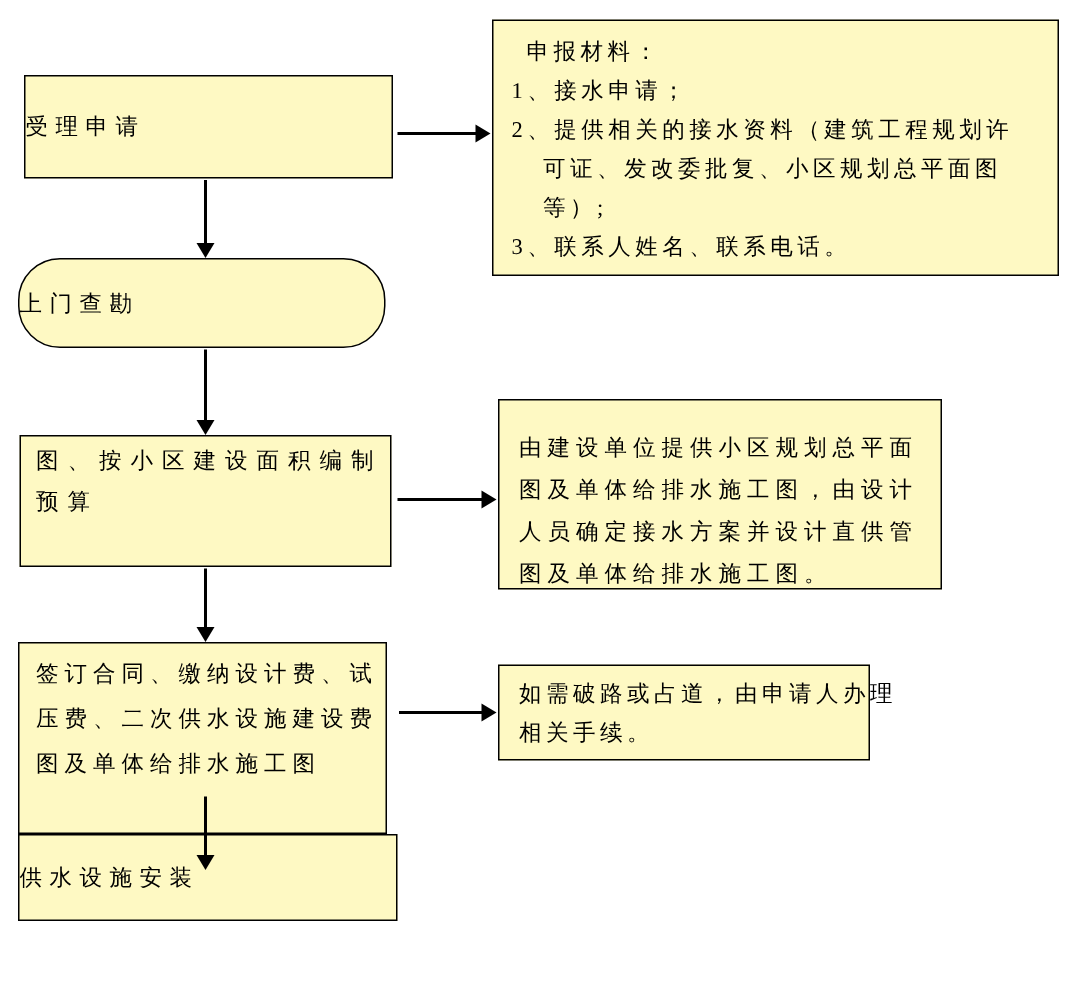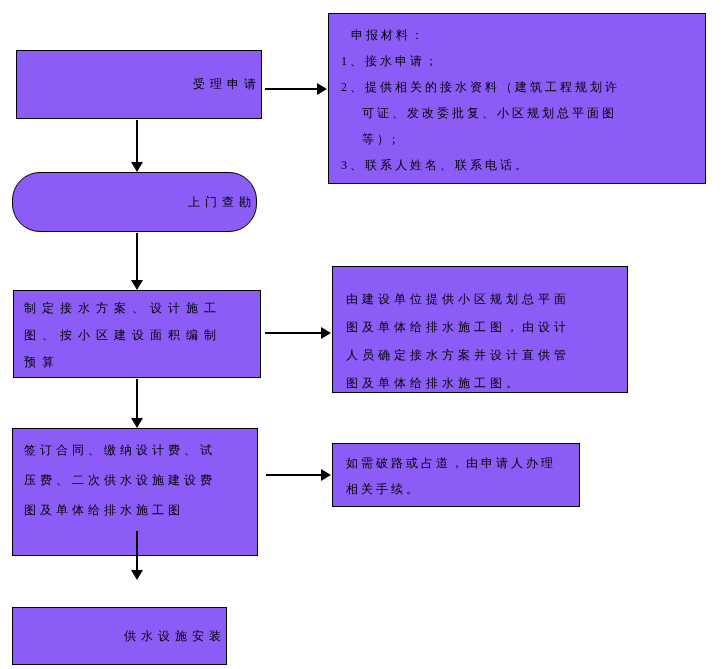--- a/index.html
+++ b/index.html
@@ -12,40 +12,40 @@
     width: 723px;
     height: 669px;
     background: #ffffff;
     font-family: "Liberation Serif", "DejaVu Serif", serif;
     color: #000000;
     overflow: hidden;
   }
   .box {
     position: absolute;
     border: 1px solid #000000;
-    background: #8b5cf6;
+    background: #fef9c3;
     box-sizing: border-box;
-    font-size: 12px;
+    font-size: 15px;
   }
   .center {
     display: flex;
     align-items: center;
-    justify-content: flex-end;
+    justify-content: flex-start;
     letter-spacing: 5px;
   }
   .ln { white-space: nowrap; }
 
   
   #step1 { left: 16px;  top: 50px;  width: 246px; height: 69px; }
   #step2 { left: 12px;  top: 172px; width: 245px; height: 60px; border-radius: 28px; }
   #step3 { left: 13px;  top: 290px; width: 248px; height: 88px;
            padding: 4px 10px; line-height: 27px; letter-spacing: 6px; }
   #step4 { left: 12px;  top: 428px; width: 246px; height: 128px;
            padding: 6px 11px; line-height: 30px; letter-spacing: 4px; }
-  #step5 { left: 12px;  top: 607px; width: 215px; height: 58px; }
+  #step5 { left: 12px;  top: 556px; width: 253px; height: 58px; }
 
   
   #note1 { left: 328px; top: 13px;  width: 378px; height: 171px;
            padding: 8px 10px 0 12px; line-height: 26px; letter-spacing: 3px; }
   #note1 .ind-a { padding-left: 10px; }
   #note1 .ind-b { padding-left: 21px; }
   #note2 { left: 332px; top: 266px; width: 296px; height: 127px;
            padding: 18px 10px 0 13px; line-height: 28px; letter-spacing: 4px; }
   #note3 { left: 332px; top: 443px; width: 248px; height: 64px;
            padding: 6px 10px 0 13px; line-height: 26px; letter-spacing: 3px; }
@@ -89,21 +89,20 @@
 
   <div class="box center" id="step1">
     <span class="ln">受理申请</span>
   </div>
 
   <div class="box center" id="step2">
     <span class="ln">上门查勘</span>
   </div>
 
   <div class="box" id="step3">
-    <div class="ln">制定接水方案、设计施工</div>
     <div class="ln">图、按小区建设面积编制</div>
     <div class="ln">预算</div>
   </div>
 
   <div class="box" id="step4">
     <div class="ln">签订合同、缴纳设计费、试</div>
     <div class="ln">压费、二次供水设施建设费</div>
     <div class="ln">图及单体给排水施工图</div>
   </div>
 

